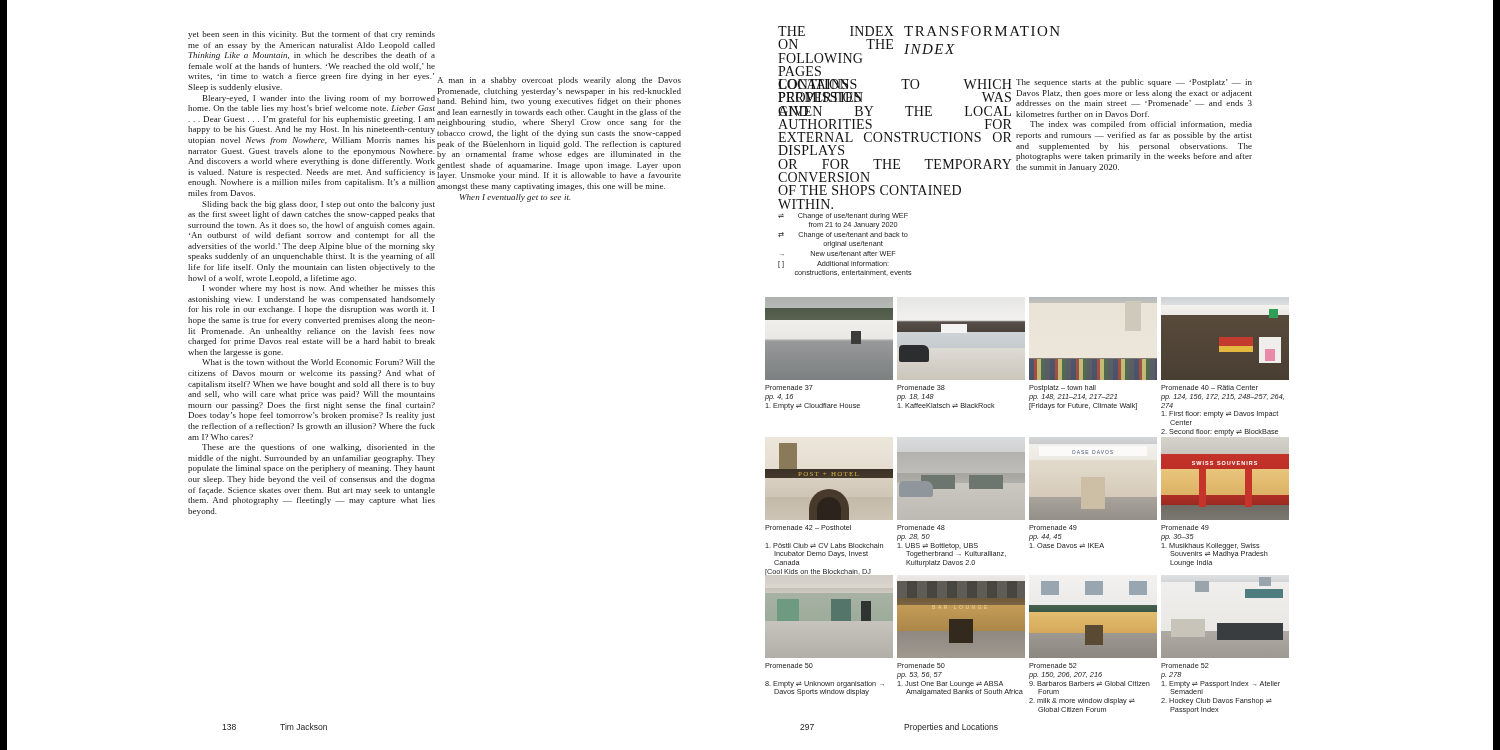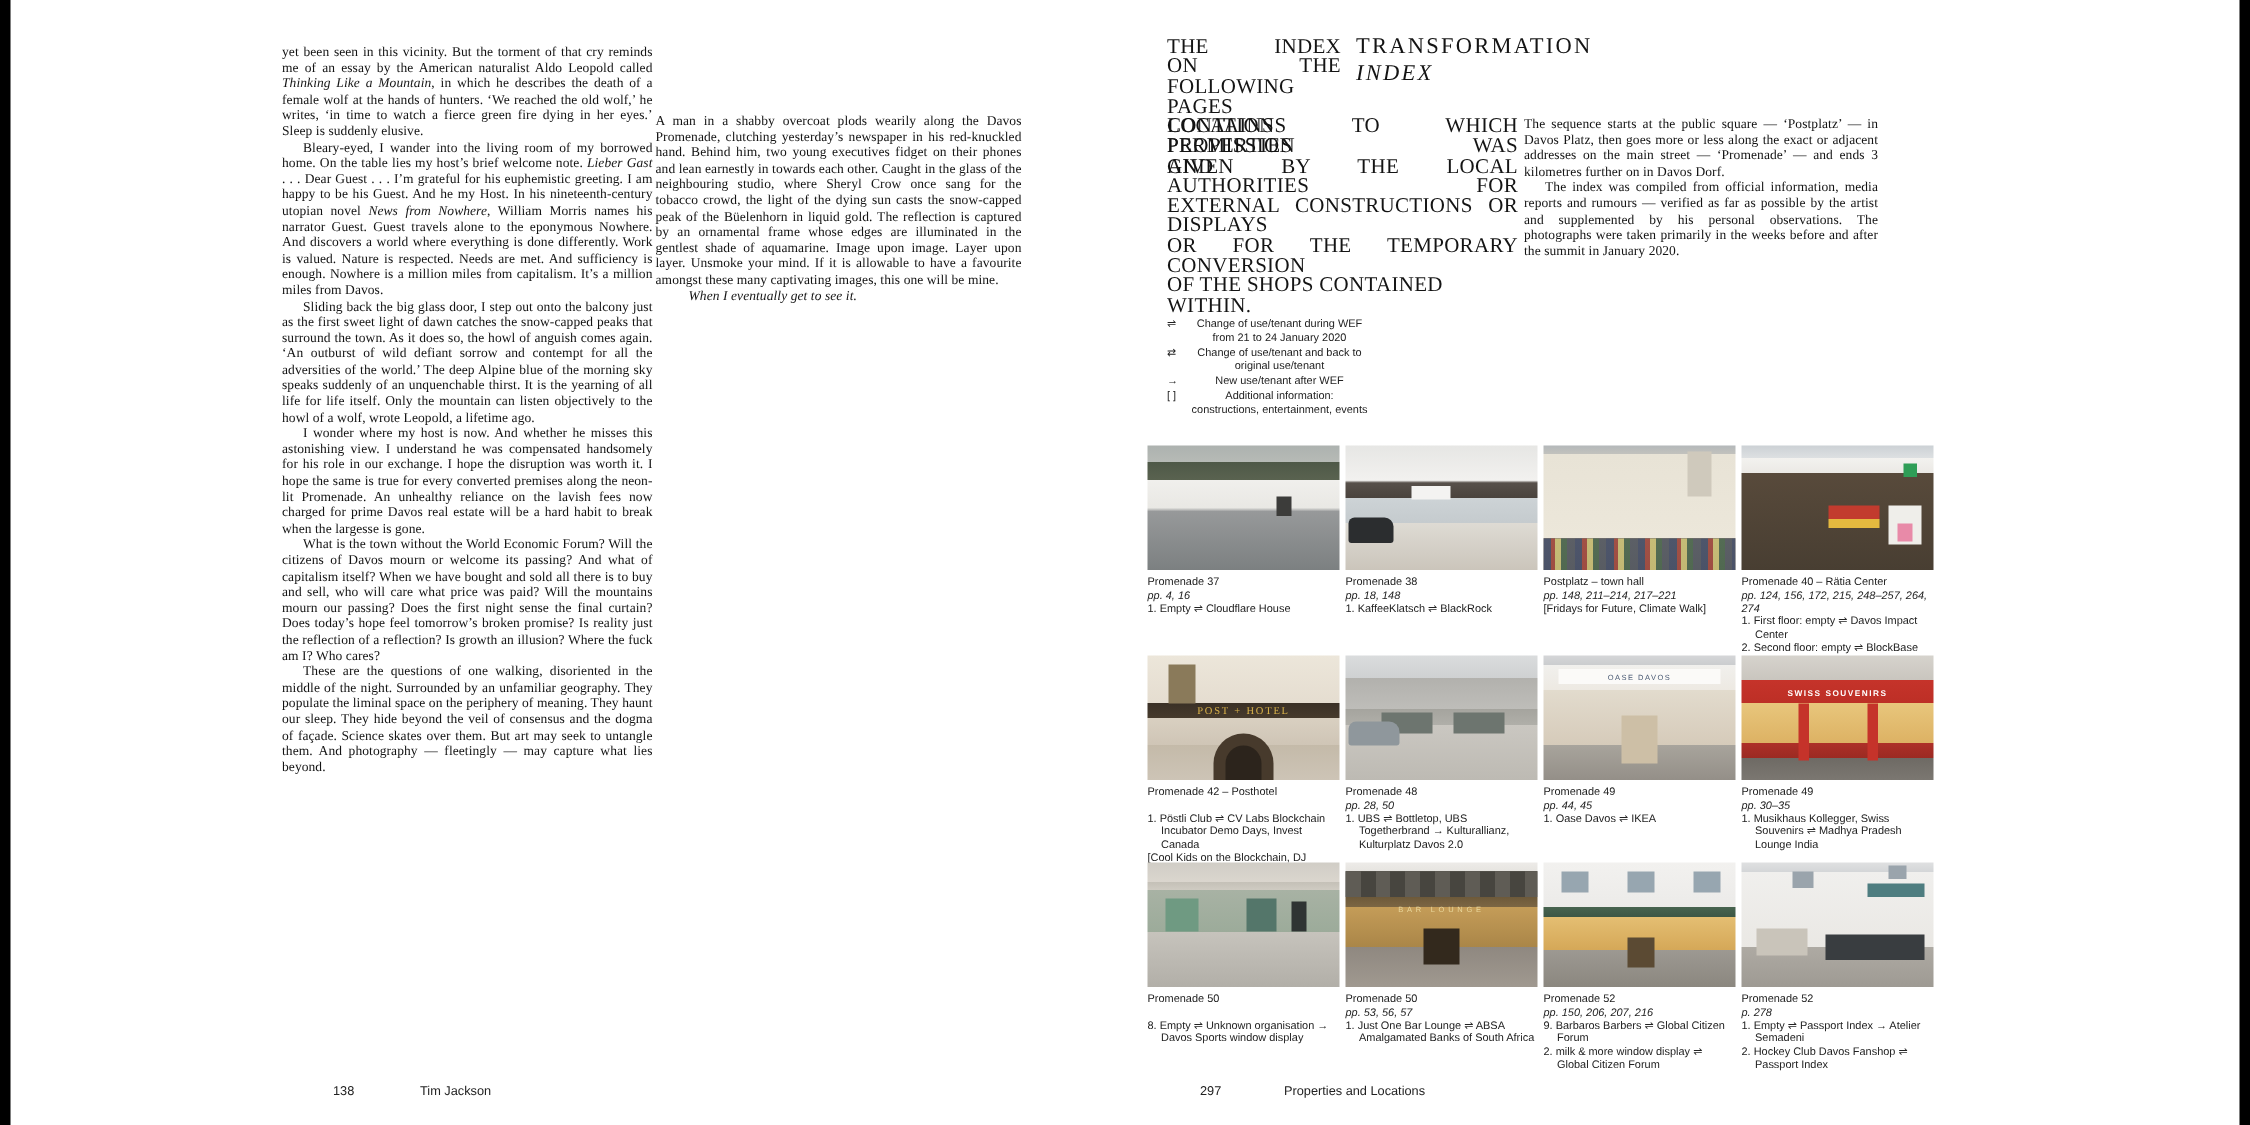--- a/index.html
+++ b/index.html
@@ -275,13 +275,13 @@
   </div>
   <div class="cap">
     <div>Promenade 52</div>
     <div class="pages">p. 278</div>
     <div class="cline">1. Empty ⇌ Passport Index → Atelier Semadeni</div>
     <div class="cline">2. Hockey Club Davos Fanshop ⇌ Passport Index</div>
   </div>
 </div>
 
 <span class="folio" style="left:800px">297</span>
-<span class="folio" style="left:856px">Properties and Locations</span>
+<span class="folio" style="left:904px">Properties and Locations</span>
 
 </body></html>

